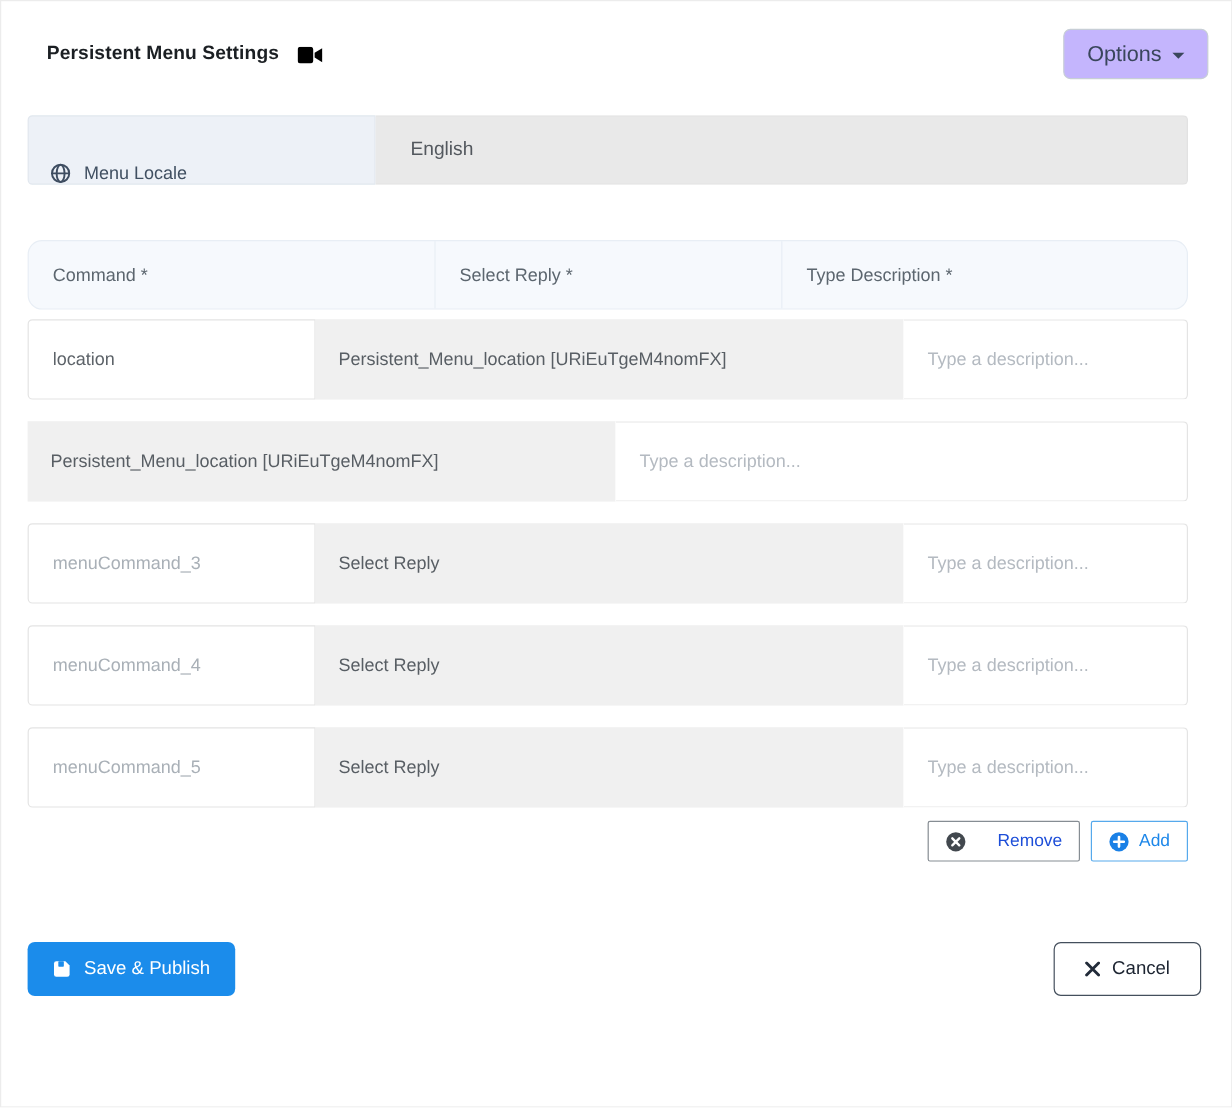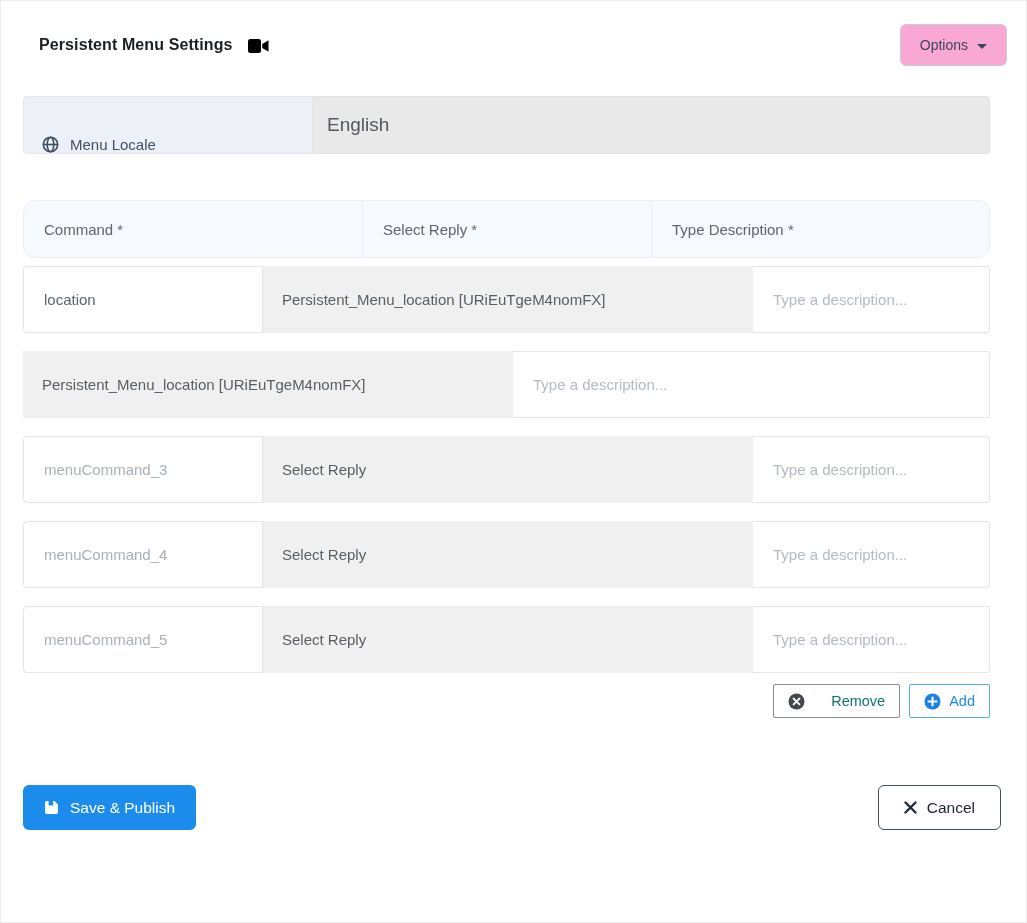--- a/index.html
+++ b/index.html
@@ -28,25 +28,25 @@
     margin: 0;
     font-size: 16px;
     font-weight: 700;
     color: #1b1f23;
     letter-spacing: .1px;
   }
   .video-icon { display: inline-flex; margin-top: 2px; }
   .options-btn {
     height: 42px;
     padding: 0 19px;
-    background: #f9a8d4;
+    background: #c4b5fd;
     border: 1px solid #c7ced6;
     border-radius: 6px;
     color: #3a465c;
-    font-size: 14px;
+    font-size: 18px;
     font-family: inherit;
     display: flex;
     align-items: center;
     gap: 9px;
     cursor: pointer;
     margin-right: -3px;
   }
   .caret-down {
     width: 0; height: 0;
     border-left: 5px solid transparent;
@@ -87,23 +87,23 @@
     font-size: 15px;
   }
   .locale-value {
     flex: 1;
     background: #e9e9e9;
     border: 1px solid #e2e2e2;
     border-left: none;
     border-radius: 0 4px 4px 0;
     display: flex;
     align-items: center;
-    padding-left: 14px;
+    padding-left: 29px;
     color: #53585e;
-    font-size: 19px;
+    font-size: 16px;
   }
   
   .grid-header {
     margin-top: 46px;
     width: calc(100% - 14px);
     height: 58px;
     display: flex;
     background: #f6f9fd;
     border: 1px solid #e8eef5;
     border-radius: 12px;
@@ -177,21 +177,21 @@
     padding: 0 14px;
     background: #fff;
     display: flex;
     align-items: center;
     gap: 8px;
     font-size: 14.5px;
     font-family: inherit;
     border-radius: 2px;
     cursor: pointer;
   }
-  .remove-btn { border: 1px solid #868d93; color: #0f766e; gap: 26px; }
+  .remove-btn { border: 1px solid #868d93; color: #1d4ed8; gap: 26px; }
   .add-btn    { border: 1px solid #56a9ec; color: #1d87e9; }
   
   .footer {
     margin-top: 67px;
     display: flex;
     justify-content: space-between;
     align-items: center;
   }
   .save-btn {
     height: 45px;

